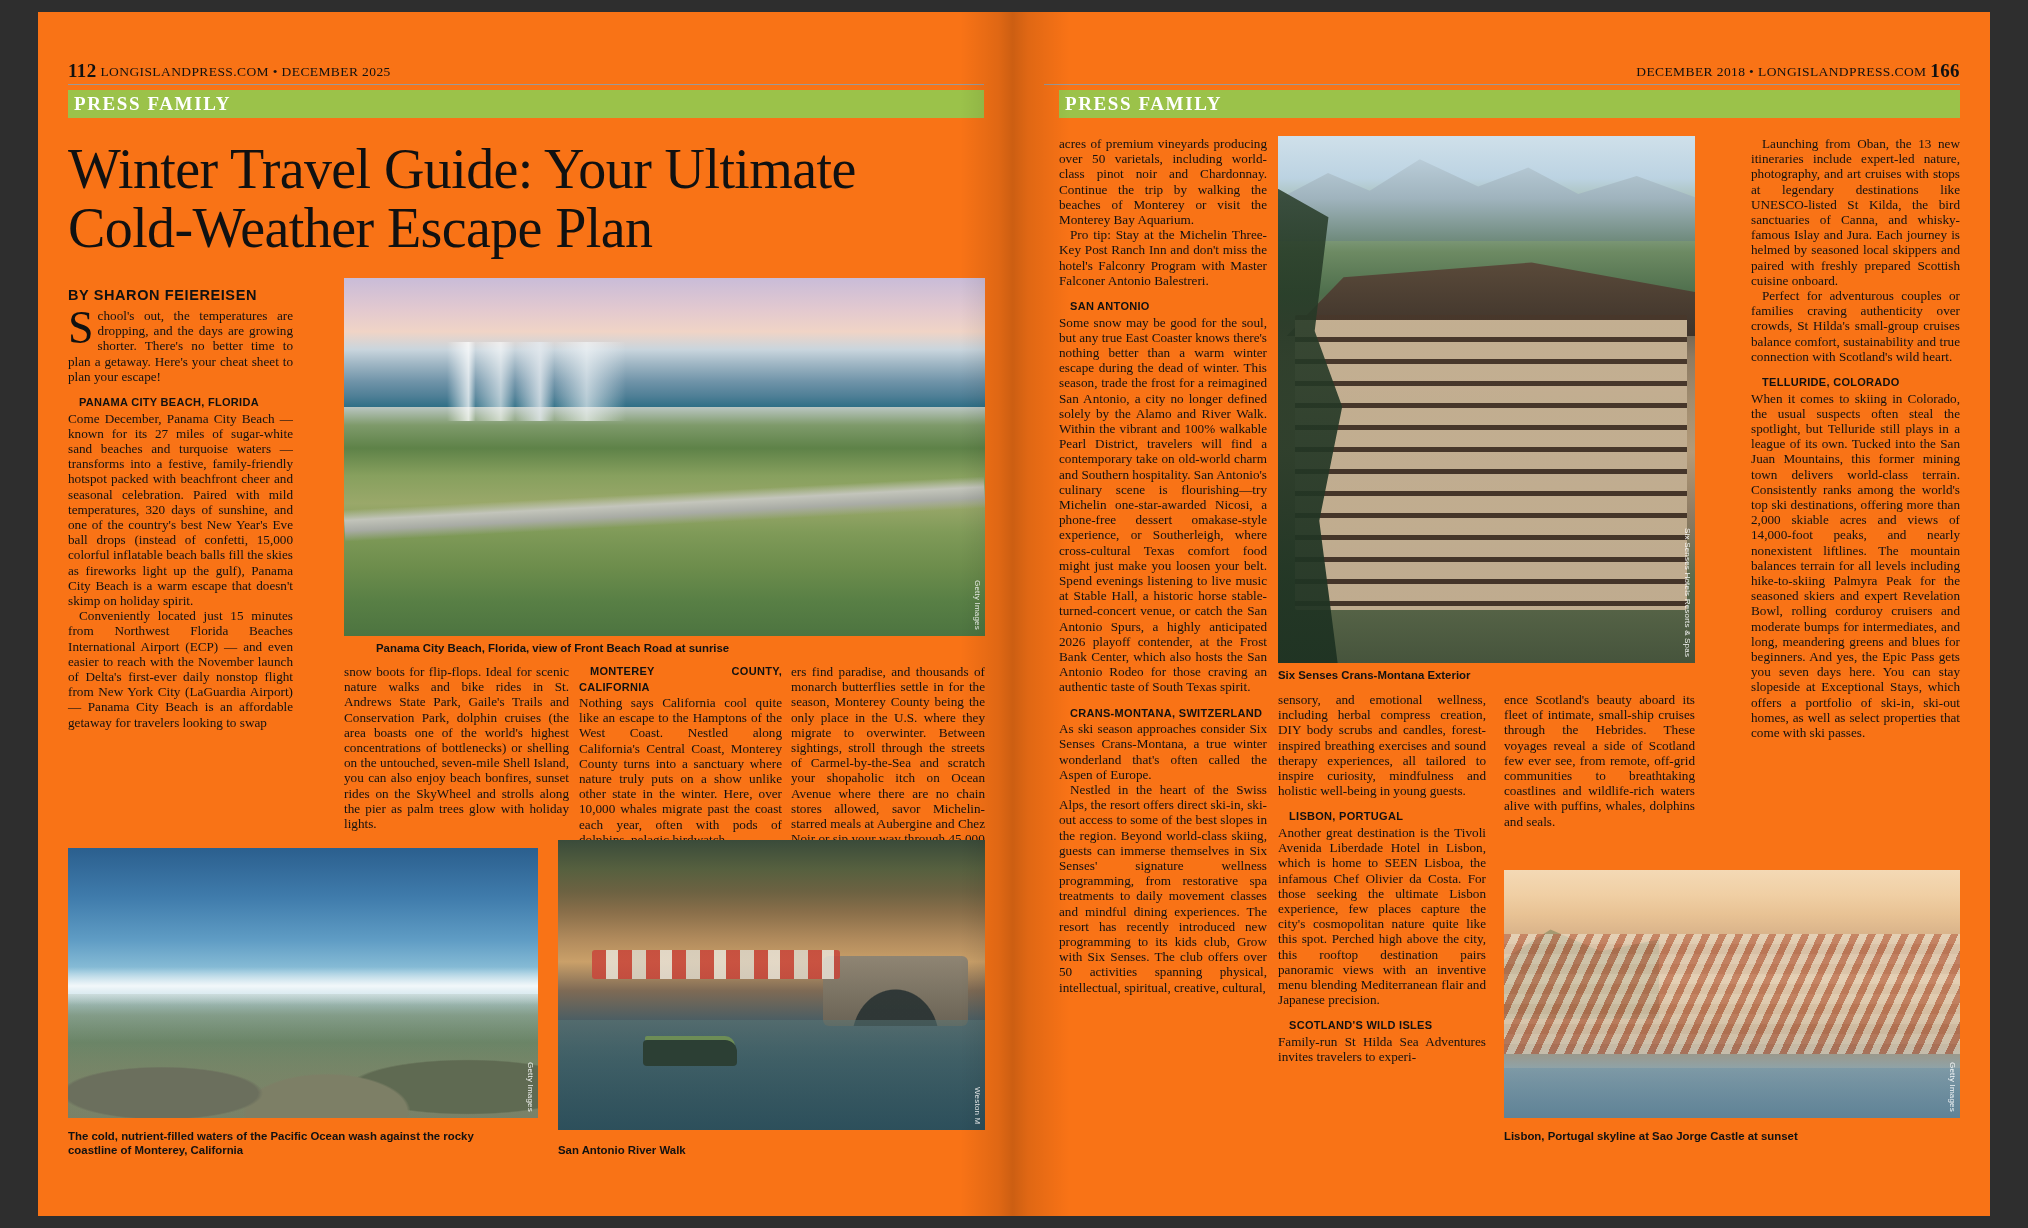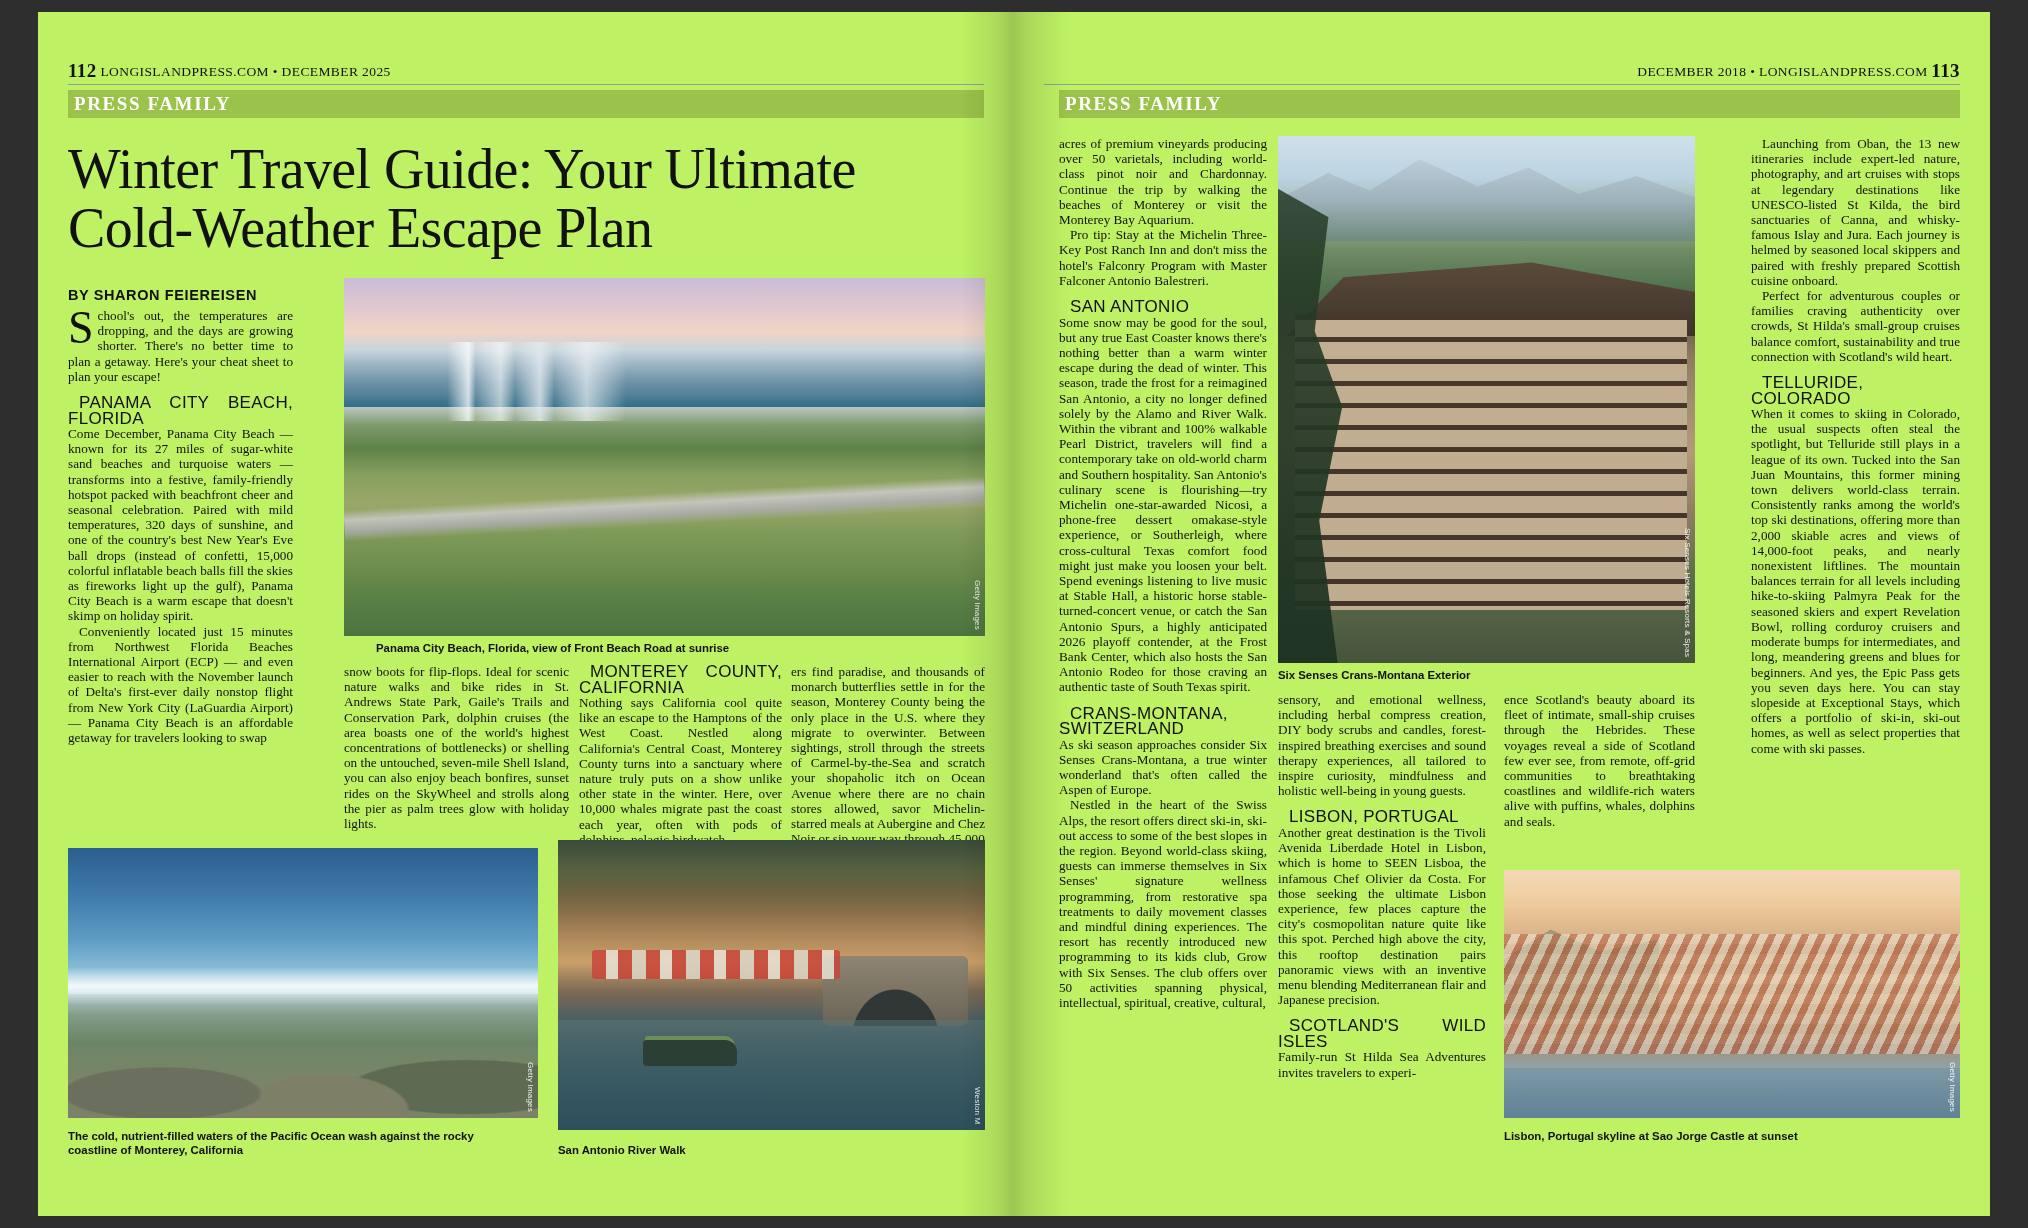--- a/index.html
+++ b/index.html
@@ -18,21 +18,21 @@
     left: 0; top: 0;
     width: 2028px;
     height: 1228px;
     background: #2e2e2e;
   }
   .page {
     position: absolute;
     top: 12px;
     width: 976px;
     height: 1204px;
-    background: #bef264;
+    background: #f97316;
   }
   .page-left  { left: 38px; }
   .page-right { left: 1014px; }
   .gutter-shadow {
     position: absolute;
     left: 960px; top: 12px;
     width: 110px; height: 1204px;
     background: linear-gradient(to right, rgba(0,0,0,0.0) 0%, rgba(0,0,0,0.10) 35%, rgba(0,0,0,0.18) 48%, rgba(0,0,0,0.10) 62%, rgba(0,0,0,0.0) 100%);
     pointer-events: none;
   }
@@ -115,22 +115,22 @@
     hyphens: auto;
     -webkit-hyphens: auto;
   }
   .col p {
     margin: 0;
     text-indent: 11px;
   }
   .col p.noind { text-indent: 0; }
   .subhead {
     font-family: "Liberation Sans", sans-serif;
-    font-weight: normal;
-    font-size: 17px;
+    font-weight: bold;
+    font-size: 11px;
     letter-spacing: 0.3px;
     line-height: 15.5px;
     margin: 0 0 1px 0;
     text-indent: 0;
   }
   .subhead.spaced { margin-top: 11px; }
 
   .dropcap-para::first-letter {
     float: left;
     font-family: "Liberation Serif", serif;
@@ -321,21 +321,21 @@
       <div class="caption" style="left:520px; top:1132px; width:427px;">San Antonio River Walk</div>
 
     </div>
   </div>
 
   <div class="page page-right">
     <div class="page-inner">
 
       <div class="folio folio-right">
         <span>DECEMBER 2018 • LONGISLANDPRESS.COM</span>
-        <span class="num">113</span>
+        <span class="num">166</span>
       </div>
       <div class="rule" style="left:30px; top:72px; width:916px;"></div>
 
       <div class="banner" style="left:45px; top:78px; width:901px;">
         <span>PRESS FAMILY</span>
       </div>
 
       <div class="col" style="left:45px; top:124px; width:208px;">
         <p class="noind">acres of premium vineyards producing over 50 varietals, including world-class pinot noir and Chardonnay. Continue the trip by walking the beaches of Monterey or visit the Monterey Bay Aquarium.</p>
         <p>Pro tip: Stay at the Michelin Three-Key Post Ranch Inn and don't miss the hotel's Falconry Program with Master Falconer Antonio Balestreri.</p>

